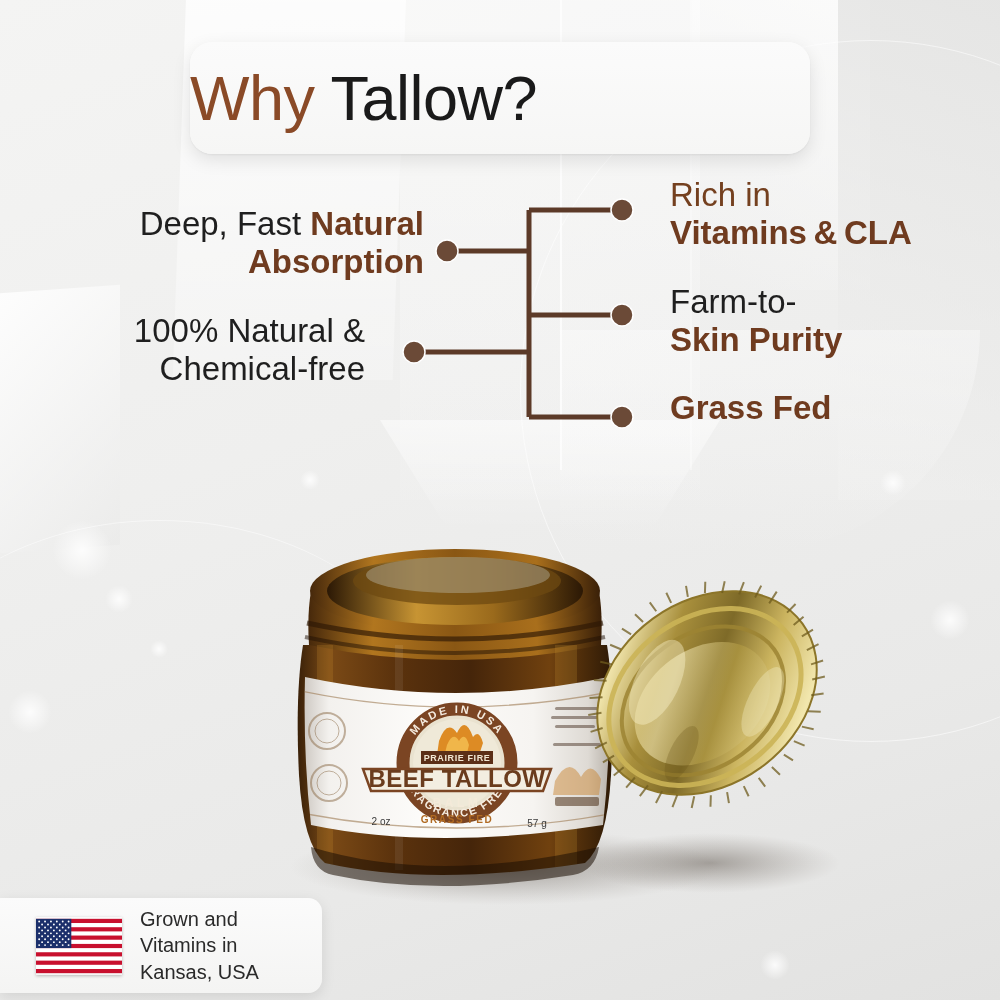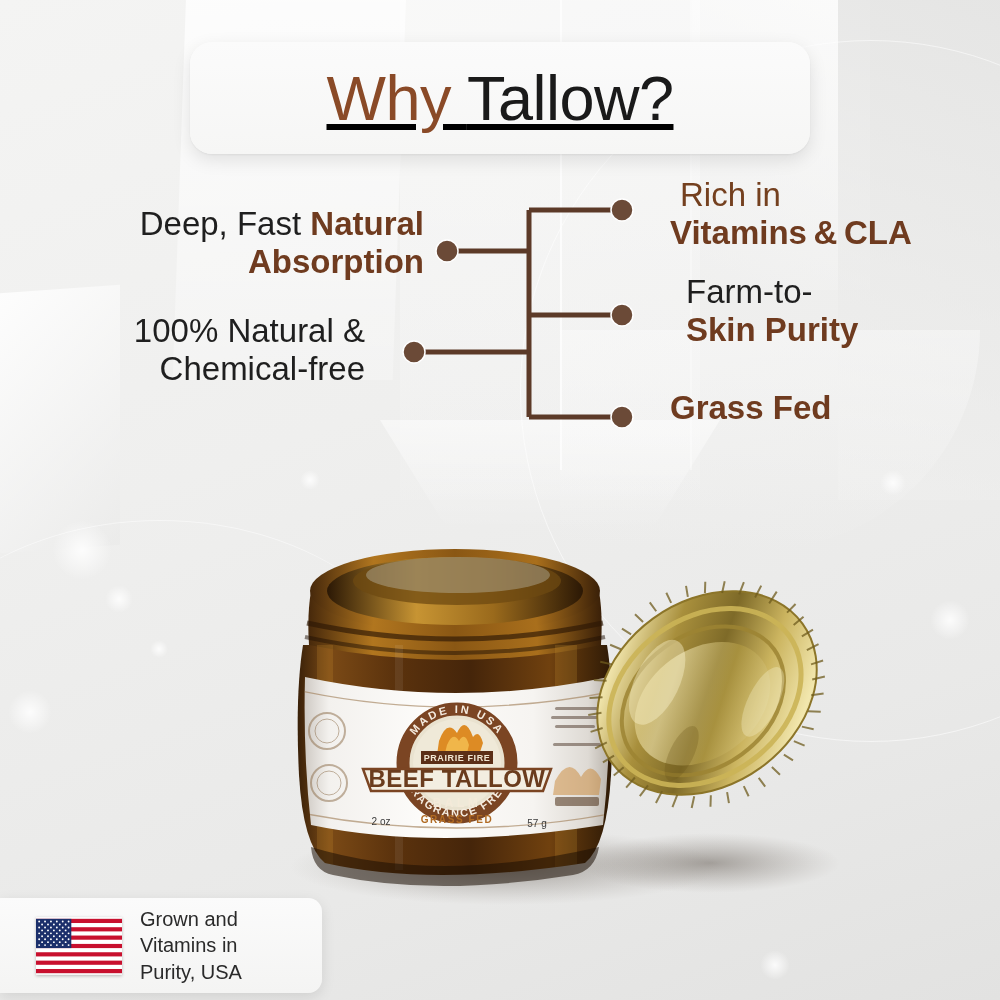--- a/index.html
+++ b/index.html
@@ -59,40 +59,40 @@
   .b7 { left: 760px; top: 950px; width: 30px; height: 30px; }
   .b8 { left: 300px; top: 470px; width: 20px; height: 20px; }
 
   
   #title-card {
     position: absolute; left: 190px; top: 42px;
     width: 620px; height: 112px;
     background: linear-gradient(180deg, #fbfbfb 0%, #f6f6f5 100%);
     border-radius: 22px;
     box-shadow: 0 6px 18px rgba(0,0,0,.10), 0 1px 2px rgba(0,0,0,.05);
-    display: flex; align-items: center; justify-content: center; text-decoration: underline;
+    display: flex; align-items: center; 
   }
   #title-text {
     font-size: 63px; font-weight: 400; letter-spacing: -0.5px;
     white-space: nowrap; line-height: 1;
   }
   .t-brown { color: #8a4a27; }
   .t-dark  { color: #1a1a1a; }
 
   
   .feature { position: absolute; line-height: 1.16; }
   .feature .ln { display: block; white-space: nowrap; }
   .fw-dark  { color: #1f1f1f; font-weight: 400; }
   .fw-brown { color: #6f3b1f; font-weight: 700; }
-  .fw-brown-reg { color: #74401f; font-weight: 400; margin-left: 10px; }
+  .fw-brown-reg { color: #74401f; font-weight: 400; }
 
   #feat-left-1 { right: 576px; top: 205px; text-align: right; font-size: 33px; }
   #feat-left-2 { right: 635px; top: 312px; text-align: right; font-size: 33px; }
   #feat-right-1 { left: 670px; top: 176px; text-align: left; font-size: 33px; }
-  #feat-right-2 { left: 670px; top: 273px; text-align: left; font-size: 33px; margin-left: 16px; }
+  #feat-right-2 { left: 670px; top: 283px; text-align: left; font-size: 33px; }
   #feat-right-3 { left: 670px; top: 389px; text-align: left; font-size: 33px; }
 
   
   #connectors { position: absolute; left: 0; top: 0; width: 1000px; height: 1000px; }
 
   
   #product { position: absolute; left: 255px; top: 495px; width: 620px; height: 430px; }
 
   
   #origin-badge {
@@ -409,17 +409,17 @@
             <circle cx="33" cy="58" r="2.1"></circle>
           <circle cx="46" cy="58" r="2.1"></circle>
             <circle cx="59" cy="58" r="2.1"></circle>
             <circle cx="72" cy="58" r="2.1"></circle>
         </g>
       </g>
     </svg>
     <div id="origin-text">
       <span class="ln">Grown and</span>
       <span class="ln">Vitamins in</span>
-      <span class="ln">Purity, USA</span>
+      <span class="ln">Kansas, USA</span>
     </div>
   </div>
 
 </div>
 
 </body></html>

